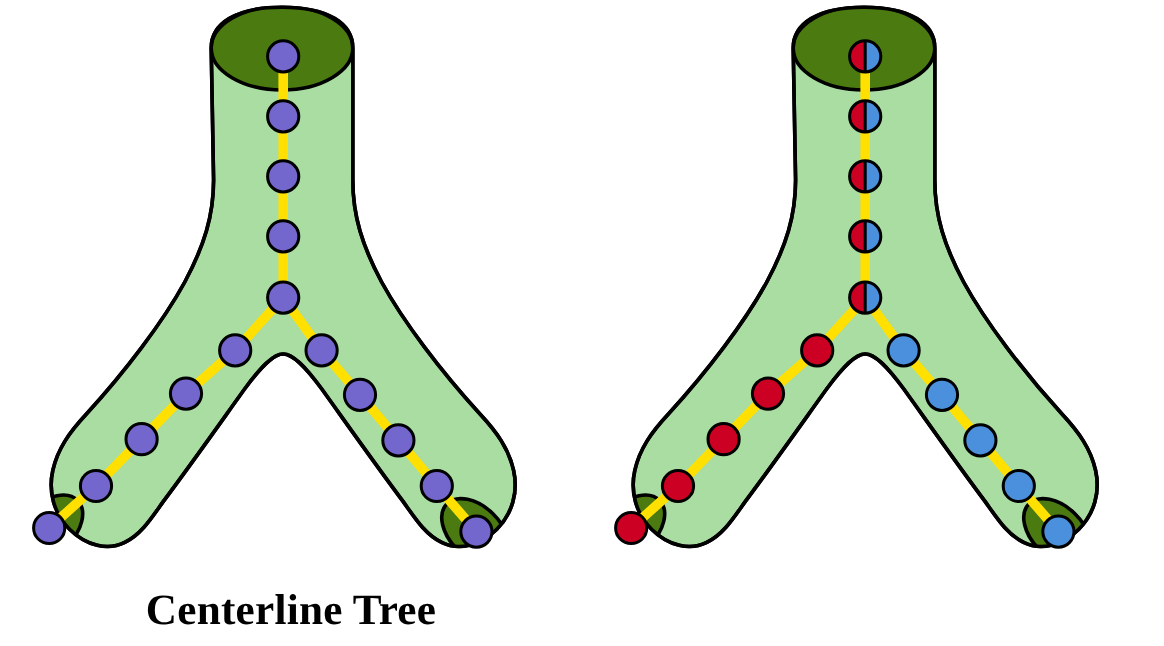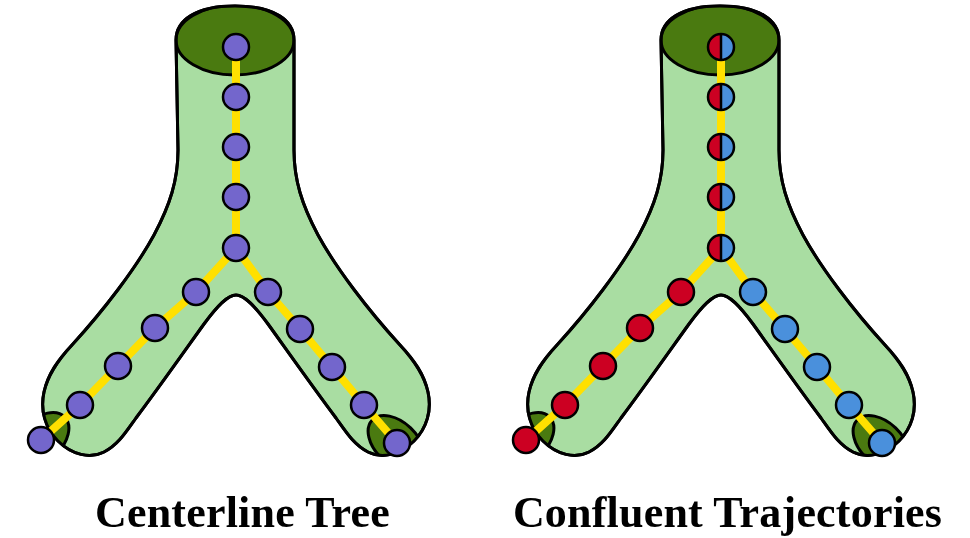--- a/index.html
+++ b/index.html
@@ -37,21 +37,21 @@
     display: block;
   }
   .panel-caption {
     position: absolute;
     left: 0;
     top: 487px;
     width: 485px;
     text-align: center;
     font-family: "Liberation Serif", "DejaVu Serif", serif;
     font-weight: bold;
-    font-size: 44px;
+    font-size: 36px;
     letter-spacing: 0.2px;
     color: #000000;
     white-space: nowrap;
   }
 </style>
 </head>
 <body>
 
 <div id="figure">
 
@@ -142,16 +142,15 @@
           <circle cx="118" cy="366" r="13" fill="#cc0022" stroke="#000000" stroke-width="2.5"></circle>
           <circle cx="80" cy="405" r="13" fill="#cc0022" stroke="#000000" stroke-width="2.5"></circle>
           <circle cx="41" cy="440" r="13" fill="#cc0022" stroke="#000000" stroke-width="2.5"></circle>
           <circle cx="268" cy="292" r="13" fill="#4a90dc" stroke="#000000" stroke-width="2.5"></circle>
           <circle cx="300" cy="329" r="13" fill="#4a90dc" stroke="#000000" stroke-width="2.5"></circle>
           <circle cx="332" cy="367" r="13" fill="#4a90dc" stroke="#000000" stroke-width="2.5"></circle>
           <circle cx="364" cy="405" r="13" fill="#4a90dc" stroke="#000000" stroke-width="2.5"></circle>
           <circle cx="397" cy="443" r="13" fill="#4a90dc" stroke="#000000" stroke-width="2.5"></circle>
         </g>
       </svg>
-    <div class="panel-caption">Confluent Trajectories</div>
   </div>
 
 </div>
 
 </body></html>

